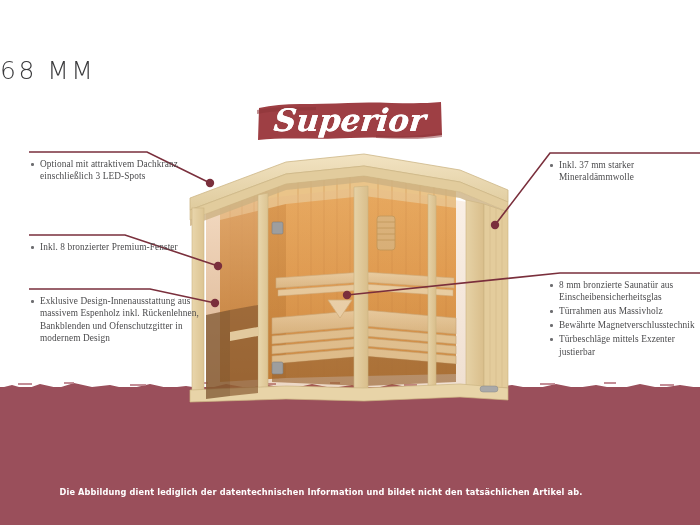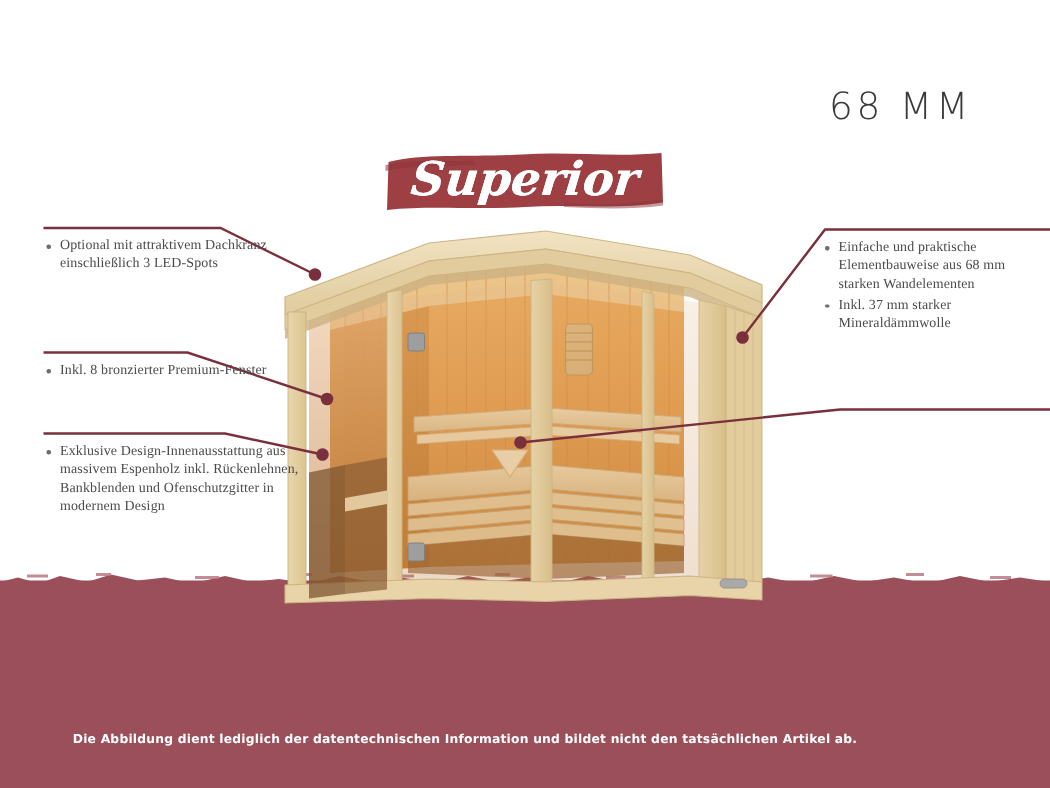--- a/index.html
+++ b/index.html
@@ -14,21 +14,21 @@
 
   
   .band{
     position:absolute;left:0;right:0;bottom:0;height:138px;
     background:#9a4f5b;
   }
   .band-speckle{position:absolute;left:0;top:-9px;width:700px;height:14px;}
 
   
   .headline{
-    position:absolute;top:56px;left:0;width:648px;text-align:right;
+    position:absolute;top:56px;left:0;width:648px;text-align:left;
     font-size:25px;letter-spacing:2.5px;color:#3a3a3c;font-weight:300;
     font-family:"DejaVu Sans", sans-serif;
   }
   .banner-wrap{
     position:absolute;top:95px;left:0;width:700px;height:52px;
     display:flex;align-items:center;justify-content:center;
   }
   .banner{
     position:relative;width:188px;height:44px;
   }
@@ -67,20 +67,21 @@
   .leader{position:absolute;left:0;top:0;width:700px;height:525px;pointer-events:none;}
 
   
   .logo{position:absolute;left:18px;top:402px;width:92px;height:84px;}
 
   
   .disclaimer{
     position:absolute;left:0;bottom:28px;width:620px;text-align:center;
     color:#ffffff;font-size:8.2px;font-weight:bold;letter-spacing:.15px;
     font-family:"DejaVu Sans", sans-serif;
+    padding-left:11px;
   }
 </style>
 </head>
 <body>
 
 <div id="stage">
 
   <div class="band"></div>
   <svg class="band-speckle" viewBox="0 0 700 14" preserveAspectRatio="none" style="top:380px;position:absolute;">
     <path d="M0,8 L12,5 L26,9 L40,4 L58,8 L74,3 L92,7 L110,5 L128,9 L150,4 L168,8 L186,6 L206,9
@@ -289,22 +290,29 @@
   </div>
 
   <div class="anno left" style="top:295px;">
     <ul>
       <li>Exklusive Design-Innenausstattung aus massivem Espenholz inkl. Rückenlehnen, Bankblenden und Ofenschutzgitter in modernem Design</li>
     </ul>
   </div>
 
   <div class="anno right" style="top:159px;">
     <ul>
-      <li>Einfache und praktische Elementbauweise aus 68 mm starken Wandelementen</li>
       <li>Inkl. 37 mm starker Mineraldämmwolle</li>
     </ul>
   </div>
 
+  <div class="anno right" style="top:279px;">
+    <ul>
+      <li>8 mm bronzierte Saunatür aus Einscheibensicherheitsglas</li>
+      <li>Türrahmen aus Massivholz</li>
+      <li>Bewährte Magnetverschlusstechnik</li>
+      <li>Türbeschläge mittels Exzenter justierbar</li>
+    </ul>
+  </div>
 
 
   <div class="disclaimer">Die Abbildung dient lediglich der datentechnischen Information und bildet nicht den tatsächlichen Artikel ab.</div>
 
 </div>
 
 </body></html>

